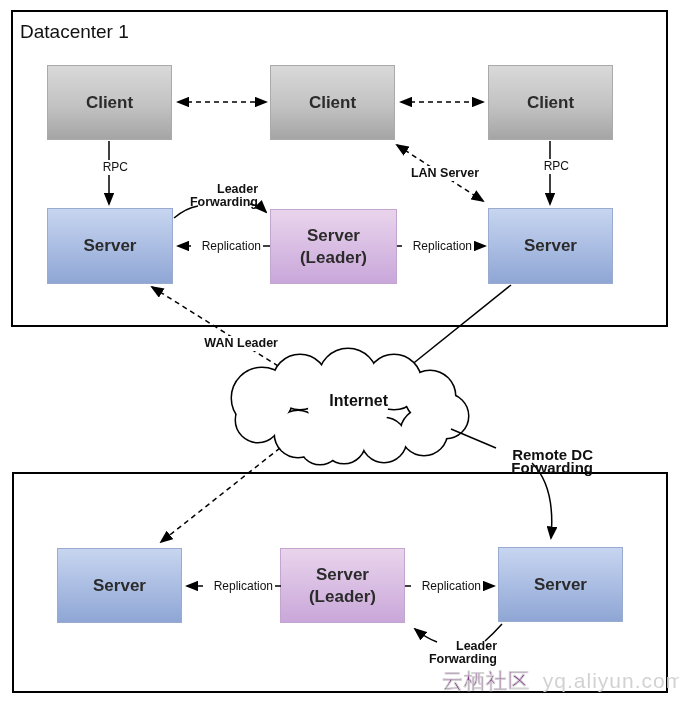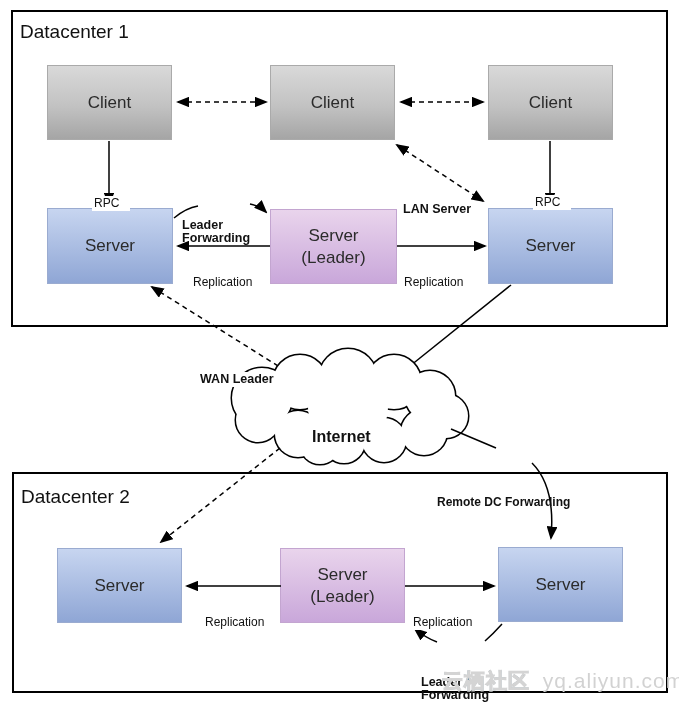--- a/index.html
+++ b/index.html
@@ -4,43 +4,42 @@
 <style>
   html,body{margin:0;padding:0;background:#fff;}
   .canvas{
     position:relative;width:679px;height:703px;background:#ffffff;
     font-family:"Liberation Sans","DejaVu Sans",sans-serif;overflow:hidden;
   }
   .dc-frame{position:absolute;border:2px solid #000;background:transparent;box-sizing:border-box;z-index:1;}
   .dc-title{position:absolute;font-size:19px;color:#111;z-index:3;}
   .box{
     position:absolute;display:flex;flex-direction:column;align-items:center;justify-content:center;
-    font-size:17px;color:#2b2b2b;z-index:1;box-sizing:border-box;line-height:22px;
+    font-size:17px;color:#2b2b2b;z-index:1;box-sizing:border-box;line-height:22px;font-weight:bold;
   }
   .gray{background:linear-gradient(180deg,#d9d9d9 0%,#c2c2c2 55%,#a5a5a5 100%);border:1px solid #aaa;}
   .blue{background:linear-gradient(180deg,#c7d5f0 0%,#8fa6d5 100%);border:1px solid #9aabd0;}
   .purple{background:linear-gradient(180deg,#e9d4ec 0%,#c9a7da 100%);border:1px solid #c3a5d0;}
   svg.overlay{position:absolute;left:0;top:0;z-index:2;pointer-events:none;}
-  .lbl{position:absolute;font-size:12px;color:#111;text-align:left;line-height:13px;z-index:3;margin-top:36px;}
+  .lbl{position:absolute;font-size:12px;color:#111;text-align:right;line-height:13px;z-index:3;}
   .bold{font-weight:bold;font-size:12.5px;}
   .wbg{background:#ffffff;padding:1px 2px;}
   .watermark{position:absolute;left:442px;top:667px;font-size:21px;z-index:4;white-space:nowrap;letter-spacing:1px;}
-  .wm-cn{color:#0c4a6e;font-weight:bold;-webkit-text-stroke:1px #d4d4d4;}
+  .wm-cn{color:#701a75;-webkit-text-stroke:1px #d4d4d4;}
   .wm-site{color:#d2d2d2;margin-left:6px;}
 </style>
 </head>
 <body>
 
 <div class="canvas">
 
   <div class="dc-frame" style="left:11px;top:10px;width:657px;height:317px;"></div>
   <div class="dc-frame" style="left:12px;top:472px;width:656px;height:221px;"></div>
 
   <div class="dc-title" style="left:20px;top:21px;">Datacenter 1</div>
-  <div class="dc-title" style="left:21px;top:486px;">Datacenter 2</div>
 
   <div class="box gray" style="left:47px;top:65px;width:125px;height:75px;">
     <span>Client</span>
   </div>
   <div class="box gray" style="left:270px;top:65px;width:125px;height:75px;">
     <span>Client</span>
   </div>
   <div class="box gray" style="left:488px;top:65px;width:125px;height:75px;">
     <span>Client</span>
   </div>
@@ -135,21 +134,21 @@
 
   <div class="lbl wbg" style="left:92px;top:160px;width:34px;">RPC</div>
   <div class="lbl wbg" style="left:533px;top:159px;width:34px;">RPC</div>
   <div class="lbl bold" style="left:182px;top:183px;width:76px;">Leader Forwarding</div>
   <div class="lbl bold wbg" style="left:401px;top:166px;width:76px;">LAN Server</div>
   <div class="lbl wbg" style="left:191px;top:239px;width:68px;">Replication</div>
   <div class="lbl wbg" style="left:402px;top:239px;width:68px;">Replication</div>
 
   <div class="lbl bold wbg" style="left:198px;top:336px;width:78px;">WAN Leader</div>
   <div class="lbl bold" style="left:312px;top:394px;width:76px;font-size:16px;">Internet</div>
-  <div class="lbl bold" style="left:437px;top:460px;width:156px;font-size:12px;">Remote DC Forwarding</div>
+  <div class="lbl bold" style="left:437px;top:448px;width:156px;font-size:15px;">Remote DC Forwarding</div>
 
   <div class="lbl wbg" style="left:203px;top:579px;width:68px;">Replication</div>
   <div class="lbl wbg" style="left:411px;top:579px;width:68px;">Replication</div>
   <div class="lbl bold" style="left:421px;top:640px;width:76px;">Leader Forwarding</div>
 
   <div class="watermark">
     <span class="wm-cn">云栖社区</span>
     <span class="wm-site">yq.aliyun.com</span>
   </div>
 

